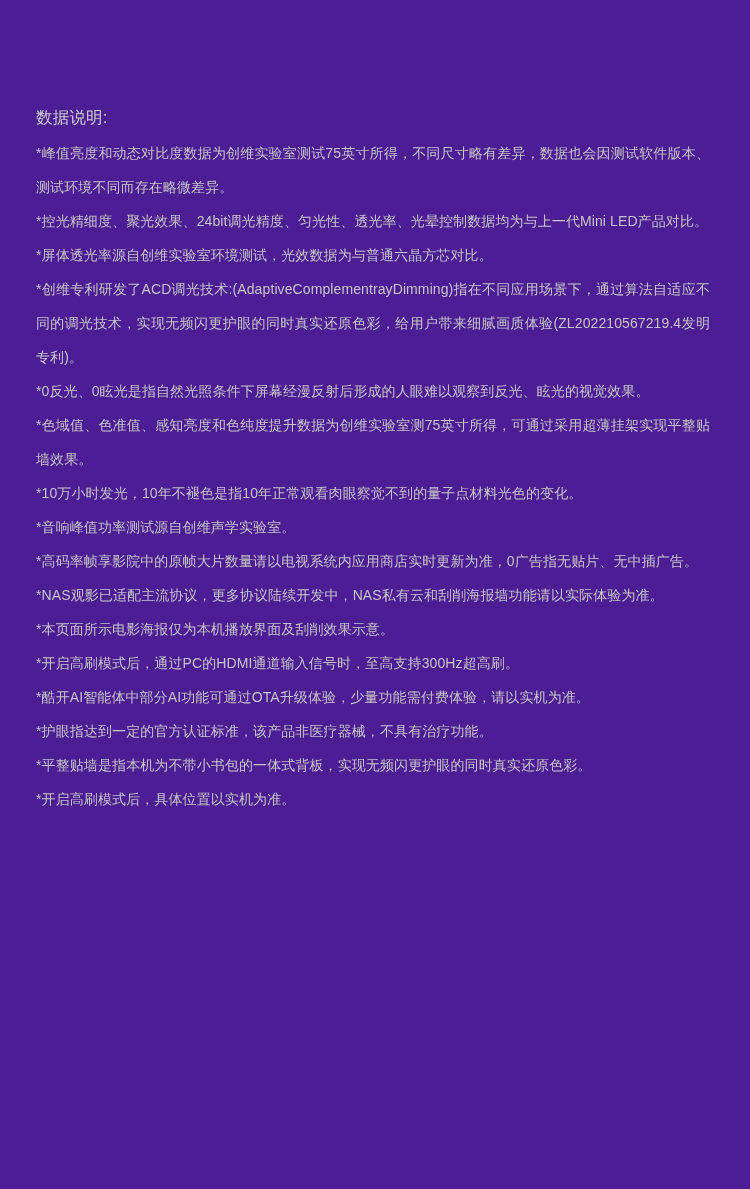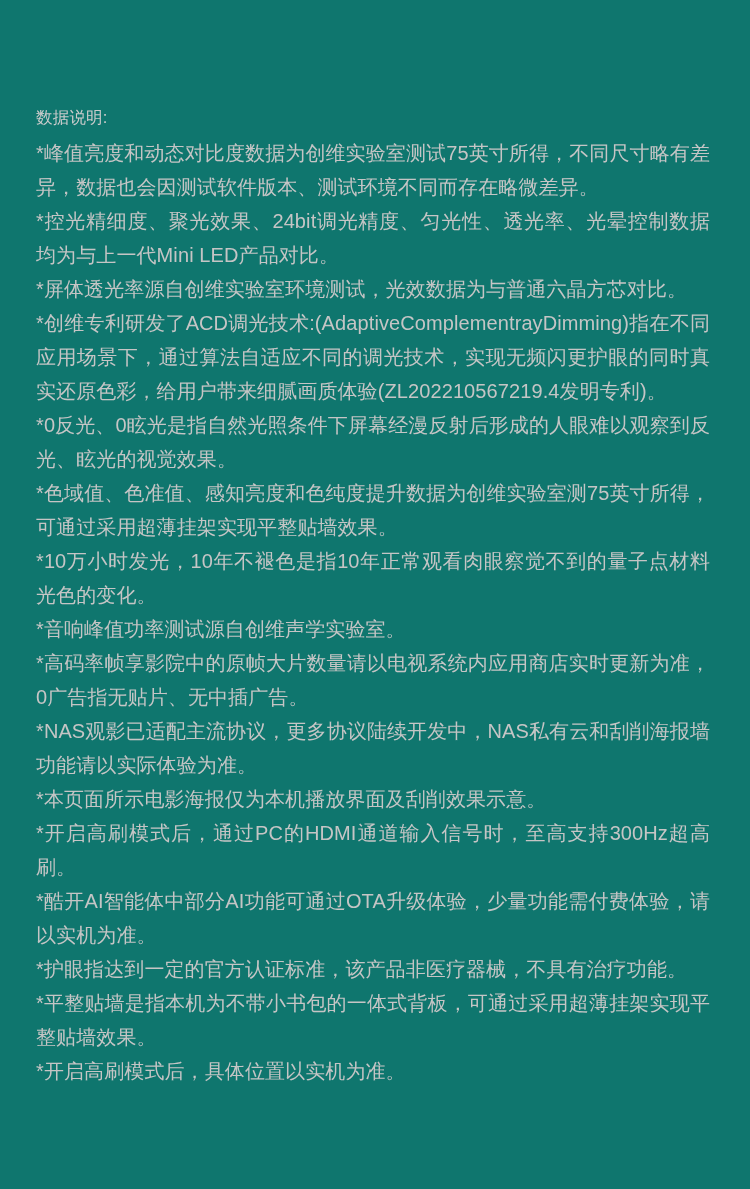--- a/index.html
+++ b/index.html
@@ -11,39 +11,39 @@
     width: 750px;
     height: 1189px;
     overflow: hidden;
     font-family: "Liberation Sans", sans-serif;
     color: #c9c9c9;
   }
   .page {
     position: relative;
     width: 750px;
     height: 1189px;
-    background: #0f766e;
+    background: #4c1d95;
     box-sizing: border-box;
     padding: 100px 40px 0 36px;
   }
   .disclaimer-title {
     font-size: 16.5px;
     line-height: 34px;
     color: #cccccc;
     letter-spacing: 0.2px;
     margin: 0 0 2px 0;
     font-weight: normal;
   }
   .notes {
     margin: 0;
     padding: 0;
     list-style: none;
   }
   .note {
-    font-size: 20px;
+    font-size: 14px;
     line-height: 34px;
     color: #c5c5c5;
     letter-spacing: 0.1px;
     text-align: justify;
     text-justify: inter-ideograph;
     margin: 0;
   }
 </style>
 </head>
 <body>
@@ -58,16 +58,16 @@
     <p class="note">*0反光、0眩光是指自然光照条件下屏幕经漫反射后形成的人眼难以观察到反光、眩光的视觉效果。</p>
     <p class="note">*色域值、色准值、感知亮度和色纯度提升数据为创维实验室测75英寸所得，可通过采用超薄挂架实现平整贴墙效果。</p>
     <p class="note">*10万小时发光，10年不褪色是指10年正常观看肉眼察觉不到的量子点材料光色的变化。</p>
     <p class="note">*音响峰值功率测试源自创维声学实验室。</p>
     <p class="note">*高码率帧享影院中的原帧大片数量请以电视系统内应用商店实时更新为准，0广告指无贴片、无中插广告。</p>
     <p class="note">*NAS观影已适配主流协议，更多协议陆续开发中，NAS私有云和刮削海报墙功能请以实际体验为准。</p>
     <p class="note">*本页面所示电影海报仅为本机播放界面及刮削效果示意。</p>
     <p class="note">*开启高刷模式后，通过PC的HDMI通道输入信号时，至高支持300Hz超高刷。</p>
     <p class="note">*酷开AI智能体中部分AI功能可通过OTA升级体验，少量功能需付费体验，请以实机为准。</p>
     <p class="note">*护眼指达到一定的官方认证标准，该产品非医疗器械，不具有治疗功能。</p>
-    <p class="note">*平整贴墙是指本机为不带小书包的一体式背板，可通过采用超薄挂架实现平整贴墙效果。</p>
+    <p class="note">*平整贴墙是指本机为不带小书包的一体式背板，实现无频闪更护眼的同时真实还原色彩。</p>
     <p class="note">*开启高刷模式后，具体位置以实机为准。</p>
   </div>
 </div>
 
 </body></html>

